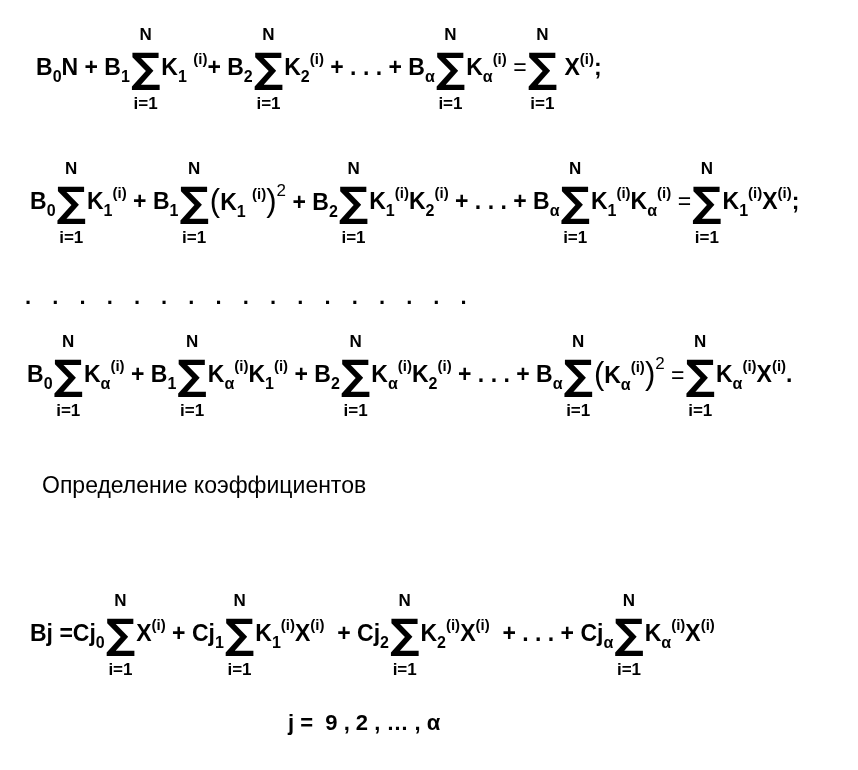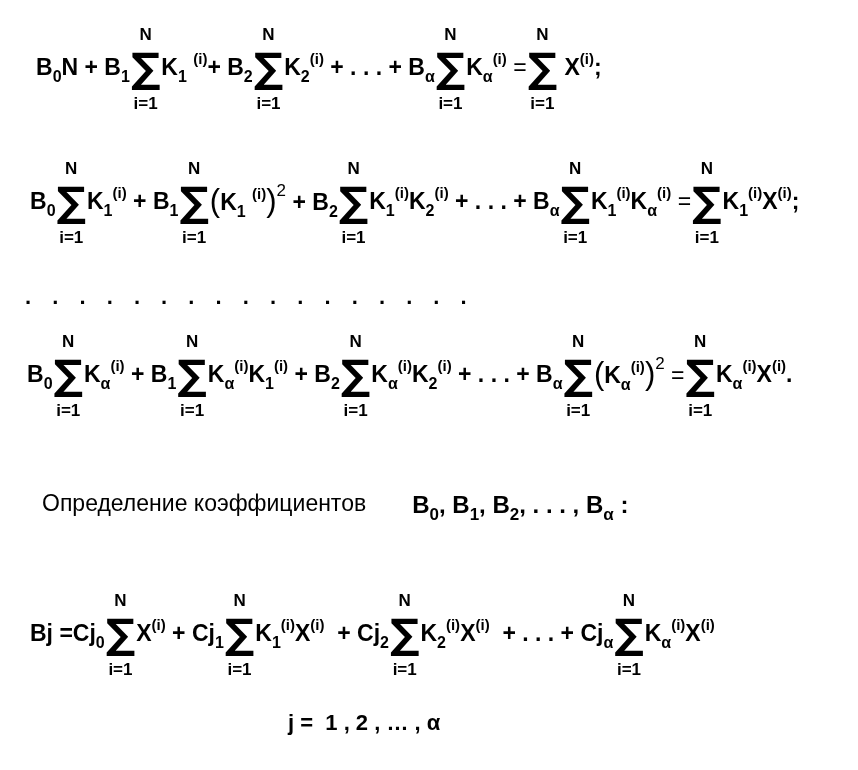--- a/index.html
+++ b/index.html
@@ -50,25 +50,24 @@
     position: absolute;
     top: 284px;
     left: 25px;
     font-weight: bold;
     font-size: 22px;
     word-spacing: 15px;
     white-space: pre;
   }
   #caption {
     position: absolute;
-    top: 490px;
+    top: 472px;
     left: 42px;
     display: flex;
-    align-items: flex-start;
-    gap: 20px;
+    align-items: center;
   }
   #caption .caption-label {
     font-size: 23px;
     font-weight: normal;
     white-space: pre;
   }
   .inline-eq {
     display: flex;
     align-items: center;
     white-space: pre;
@@ -92,18 +91,17 @@
 <div id="eq1" class="equation"><span class="frag"><span class="m">B</span><span class="sub">0</span><span class="m">N + B</span><span class="sub">1</span></span><span class="sum"><span class="sum-top">N</span><span class="sum-sigma">∑</span><span class="sum-bottom">i=1</span></span><span class="frag"><span class="m">K</span><span class="sub">1</span><span class="m"> </span><span class="sup">(i)</span><span class="m">+ B</span><span class="sub">2</span></span><span class="sum"><span class="sum-top">N</span><span class="sum-sigma">∑</span><span class="sum-bottom">i=1</span></span><span class="frag"><span class="m">K</span><span class="sub">2</span><span class="sup">(i)</span><span class="m"> + . . . + B</span><span class="sub">α</span></span><span class="sum"><span class="sum-top">N</span><span class="sum-sigma">∑</span><span class="sum-bottom">i=1</span></span><span class="frag"><span class="m">K</span><span class="sub">α</span><span class="sup">(i)</span><span class="m"> </span><span class="eq">=</span></span><span class="sum"><span class="sum-top">N</span><span class="sum-sigma">∑</span><span class="sum-bottom">i=1</span></span><span class="frag"><span class="m"> X</span><span class="sup">(i)</span><span class="m">;</span></span></div>
 
 <div id="eq2" class="equation"><span class="frag"><span class="m">B</span><span class="sub">0</span></span><span class="sum"><span class="sum-top">N</span><span class="sum-sigma">∑</span><span class="sum-bottom">i=1</span></span><span class="frag"><span class="m">K</span><span class="sub">1</span><span class="sup">(i)</span><span class="m"> + B</span><span class="sub">1</span></span><span class="sum"><span class="sum-top">N</span><span class="sum-sigma">∑</span><span class="sum-bottom">i=1</span></span><span class="frag"><span class="par">(</span><span class="m">K</span><span class="sub">1</span><span class="m"> </span><span class="sup">(i)</span><span class="par">)</span><span class="sup2">2</span><span class="m"> + B</span><span class="sub">2</span></span><span class="sum"><span class="sum-top">N</span><span class="sum-sigma">∑</span><span class="sum-bottom">i=1</span></span><span class="frag"><span class="m">K</span><span class="sub">1</span><span class="sup">(i)</span><span class="m">K</span><span class="sub">2</span><span class="sup">(i)</span><span class="m"> + . . . + B</span><span class="sub">α</span></span><span class="sum"><span class="sum-top">N</span><span class="sum-sigma">∑</span><span class="sum-bottom">i=1</span></span><span class="frag"><span class="m">K</span><span class="sub">1</span><span class="sup">(i)</span><span class="m">K</span><span class="sub">α</span><span class="sup">(i)</span><span class="m"> </span><span class="eq">=</span></span><span class="sum"><span class="sum-top">N</span><span class="sum-sigma">∑</span><span class="sum-bottom">i=1</span></span><span class="frag"><span class="m">K</span><span class="sub">1</span><span class="sup">(i)</span><span class="m">X</span><span class="sup">(i)</span><span class="m">;</span></span></div>
 
 <div id="dots-row">. . . . . . . . . . . . . . . . .</div>
 
 <div id="eq3" class="equation"><span class="frag"><span class="m">B</span><span class="sub">0</span></span><span class="sum"><span class="sum-top">N</span><span class="sum-sigma">∑</span><span class="sum-bottom">i=1</span></span><span class="frag"><span class="m">K</span><span class="sub">α</span><span class="sup">(i)</span><span class="m"> + B</span><span class="sub">1</span></span><span class="sum"><span class="sum-top">N</span><span class="sum-sigma">∑</span><span class="sum-bottom">i=1</span></span><span class="frag"><span class="m">K</span><span class="sub">α</span><span class="sup">(i)</span><span class="m">K</span><span class="sub">1</span><span class="sup">(i)</span><span class="m"> + B</span><span class="sub">2</span></span><span class="sum"><span class="sum-top">N</span><span class="sum-sigma">∑</span><span class="sum-bottom">i=1</span></span><span class="frag"><span class="m">K</span><span class="sub">α</span><span class="sup">(i)</span><span class="m">K</span><span class="sub">2</span><span class="sup">(i)</span><span class="m"> + . . . + B</span><span class="sub">α</span></span><span class="sum"><span class="sum-top">N</span><span class="sum-sigma">∑</span><span class="sum-bottom">i=1</span></span><span class="frag"><span class="par">(</span><span class="m">K</span><span class="sub">α</span><span class="sup">(i)</span><span class="par">)</span><span class="sup2">2</span><span class="m"> </span><span class="eq">=</span></span><span class="sum"><span class="sum-top">N</span><span class="sum-sigma">∑</span><span class="sum-bottom">i=1</span></span><span class="frag"><span class="m">K</span><span class="sub">α</span><span class="sup">(i)</span><span class="m">X</span><span class="sup">(i)</span><span class="m">.</span></span></div>
 
 <div id="caption">
   <span class="caption-label">Определение коэффициентов</span>
-  <span class="inline-eq"><span class="frag"><span class="m">B</span><span class="sub">0</span><span class="m">, B</span><span class="sub">1</span><span class="m">, B</span><span class="sub">2</span><span class="m">, . . . , B</span><span class="sub">α</span><span class="m"> :</span></span></span>
 </div>
 
 <div id="eq4" class="equation"><span class="frag"><span class="m">Bj =Cj</span><span class="sub">0</span></span><span class="sum"><span class="sum-top">N</span><span class="sum-sigma">∑</span><span class="sum-bottom">i=1</span></span><span class="frag"><span class="m">X</span><span class="sup">(i)</span><span class="m"> + Cj</span><span class="sub">1</span></span><span class="sum"><span class="sum-top">N</span><span class="sum-sigma">∑</span><span class="sum-bottom">i=1</span></span><span class="frag"><span class="m">K</span><span class="sub">1</span><span class="sup">(i)</span><span class="m">X</span><span class="sup">(i)</span><span class="m">  + Cj</span><span class="sub">2</span></span><span class="sum"><span class="sum-top">N</span><span class="sum-sigma">∑</span><span class="sum-bottom">i=1</span></span><span class="frag"><span class="m">K</span><span class="sub">2</span><span class="sup">(i)</span><span class="m">X</span><span class="sup">(i)</span><span class="m">  + . . . + Cj</span><span class="sub">α</span></span><span class="sum"><span class="sum-top">N</span><span class="sum-sigma">∑</span><span class="sum-bottom">i=1</span></span><span class="frag"><span class="m">K</span><span class="sub">α</span><span class="sup">(i)</span><span class="m">X</span><span class="sup">(i)</span></span></div>
 
-<div id="jline">j =  1 , 2 , … , α</div>
+<div id="jline">j =  9 , 2 , … , α</div>
 
 </body></html>

